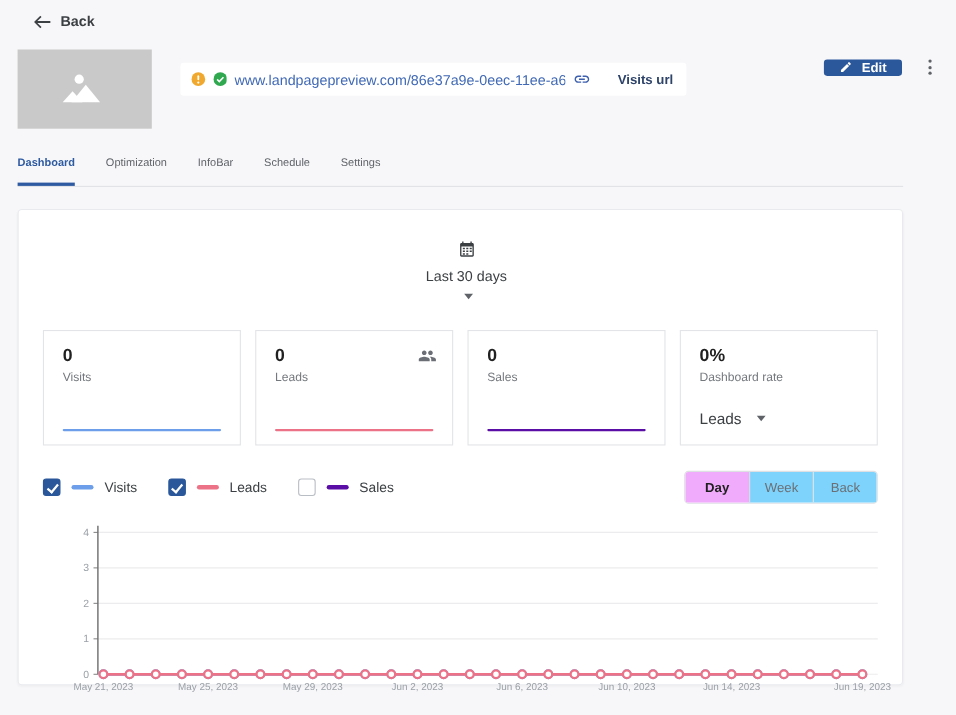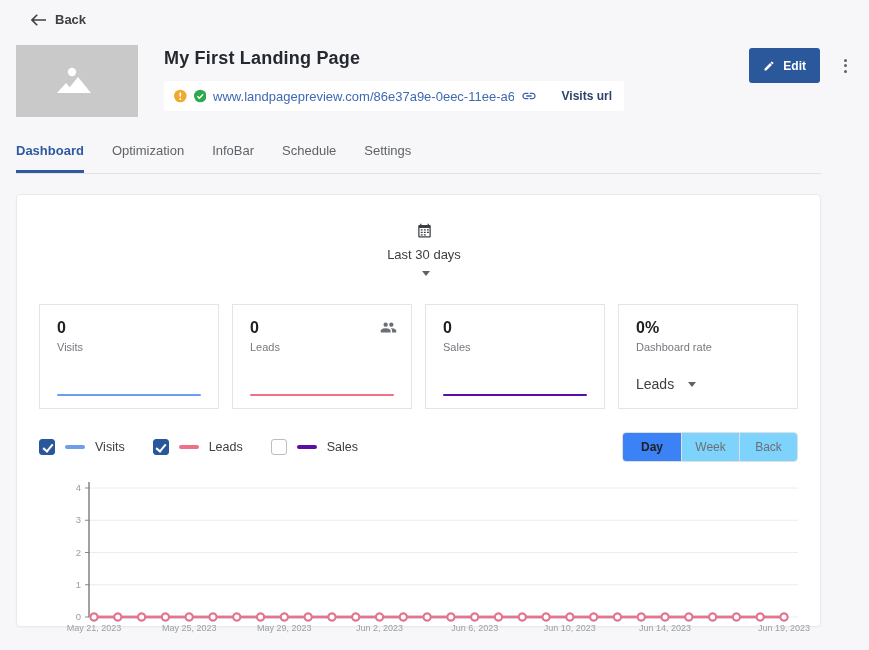--- a/index.html
+++ b/index.html
@@ -11,26 +11,26 @@
 
   .header { display:flex; align-items:flex-start; margin:18px 16px 0 16px; }
   .thumb { width:122px; height:72px; background:#c9c9c9; display:flex; align-items:center; justify-content:center; flex:none; }
   .head-main { flex:1; margin-left:26px; min-width:0; }
   .page-title { font-size:18px; font-weight:bold; color:#24292f; margin-top:3px; letter-spacing:.2px; }
   .url-bar { margin-top:12px; width:460px; height:30px; background:#ffffff; border-radius:3px; display:flex; align-items:center; padding:0 12px 0 10px; gap:7px; }
   .url-text { font-size:13px; color:#4069b5; white-space:nowrap; overflow:hidden; }
   .link-icon { margin-left:auto; display:flex; }
   .change-url { font-size:12px; font-weight:bold; color:#2e4369; margin-left:18px; cursor:pointer; white-space:nowrap; }
   .head-actions { display:flex; align-items:center; gap:18px; margin-top:3px; }
-  .edit-btn { background:#2b579b; color:#fff; border:none; border-radius:3px; height:35px; padding:0 14px; font-size:12px; font-weight:bold; display:flex; align-items:center; gap:8px; cursor:pointer; font-family:inherit; }
+  .edit-btn { background:#2b579b; color:#fff; border:none; border-radius:3px; height:15px; padding:0 14px; font-size:12px; font-weight:bold; display:flex; align-items:center; gap:8px; cursor:pointer; font-family:inherit; }
   .kebab { display:flex; flex-direction:column; gap:2.5px; padding:6px; cursor:pointer; }
   .kebab i { width:3px; height:3px; border-radius:50%; background:#5f6368; }
 
   .tabs { display:flex; margin:26px 16px 0 16px; border-bottom:1px solid #e2e3e7; width:805px; }
-  .tab { font-size:13px; color:#5f6368; padding:0 0 12px 0; margin-right:28px; cursor:pointer; border-bottom:3px solid transparent; }
+  .tab { font-size:10px; color:#5f6368; padding:0 0 12px 0; margin-right:28px; cursor:pointer; border-bottom:3px solid transparent; }
   .tab.active { color:#2d5aa0; font-weight:bold; border-bottom-color:#2d5aa0; }
 
   .panel { margin:20px 16px 0 16px; width:805px; height:433px; background:#fff; border:1px solid #e9eaee; border-radius:4px; box-shadow:0 1px 2px rgba(0,0,0,.03); padding:28px 22px 0 22px; }
 
   .range-picker { display:flex; align-items:center; gap:9px; cursor:pointer; margin-left:11px;flex-direction:column; }
   .range-picker span { font-size:13px; color:#3c4043; }
   .caret { width:0; height:0; border-left:4px solid transparent; border-right:4px solid transparent; border-top:5px solid #5f6368; margin-left:4px; }
 
   .stats-row { display:flex; gap:13px; margin-top:28px; }
   .stat-card { position:relative; width:180px; height:105px; border:1px solid #e3e4e8; background:#fff; padding:14px 17px; }
@@ -45,21 +45,21 @@
   .legend-item { display:flex; align-items:center; margin-right:28px; cursor:pointer; }
   .cb { width:16px; height:16px; border-radius:3px; border:1.5px solid #b9bdc4; background:#fff; position:relative; flex:none; }
   .cb.checked { background:#2a5799; border-color:#2a5799; }
   .cb.checked:after { content:""; position:absolute; left:4.5px; top:1.5px; width:4px; height:8px; border:solid #fff; border-width:0 2px 2px 0; transform:rotate(40deg); }
   .swatch { width:20px; height:4px; border-radius:2px; margin:0 10px; }
   .legend-label { font-size:12.5px; color:#3c4043; }
 
   .seg-group { margin-left:auto; display:flex; border:1px solid #dddfe3; border-radius:4px; overflow:hidden; height:30px; }
   .seg { width:58px; display:flex; align-items:center; justify-content:center; font-size:12px; color:#6b6f75; background:#7dd3fc; cursor:pointer; border-left:1px solid #dddfe3; }
   .seg:first-child { border-left:none; }
-  .seg.active { background:#3b82f6; color:#1f1f1f; font-weight:bold; }
+  .seg.active { background:#f0abfc; color:#1f1f1f; font-weight:bold; }
 
   .chart-wrap { margin-top:16px; }
   svg.chart { overflow:visible; display:block; }
 </style>
 </head>
 <body>
 
 <div class="topbar">
   <div class="back-btn">
     <svg width="15" height="12" viewBox="0 0 15 12">
@@ -71,21 +71,20 @@
 
 <div class="header">
   <div class="thumb">
     <svg width="44" height="32" viewBox="0 0 44 32">
       <circle cx="17" cy="7" r="4.2" fill="#fff"></circle>
       <polygon points="10,28 23,12 36,28" fill="#fff"></polygon>
       <polygon points="2,28 11,18 20,28" fill="#fff"></polygon>
     </svg>
   </div>
   <div class="head-main">
-    <div class="page-title">My First Landing Page</div>
     <div class="url-bar">
       <svg width="14" height="14" viewBox="0 0 14 14">
         <circle cx="7" cy="7" r="7" fill="#f0a92e"></circle>
           <rect x="6.1" y="3" width="1.8" height="5" rx="0.9" fill="#fff"></rect>
           <circle cx="7" cy="10.4" r="1.1" fill="#fff"></circle>
       </svg>
       <svg width="14" height="14" viewBox="0 0 14 14">
         <circle cx="7" cy="7" r="7" fill="#2fa84f"></circle>
           <path d="M3.8 7.2 6 9.4 10.2 5" stroke="#fff" stroke-width="1.6" fill="none"></path>
       </svg>

